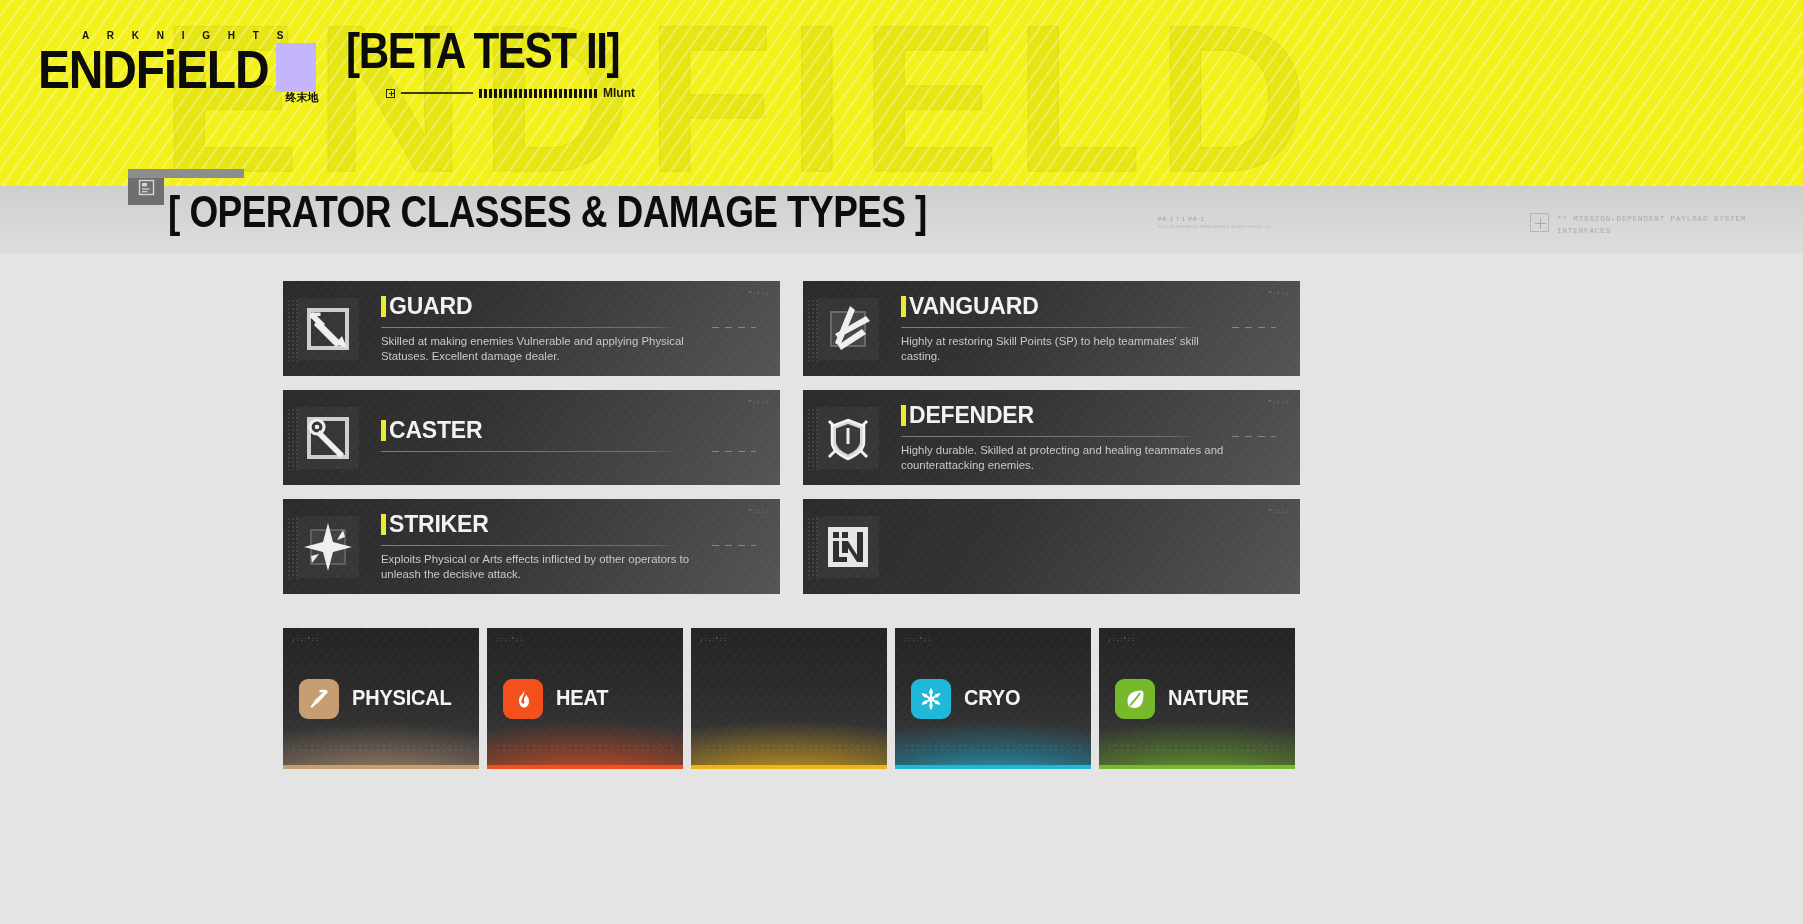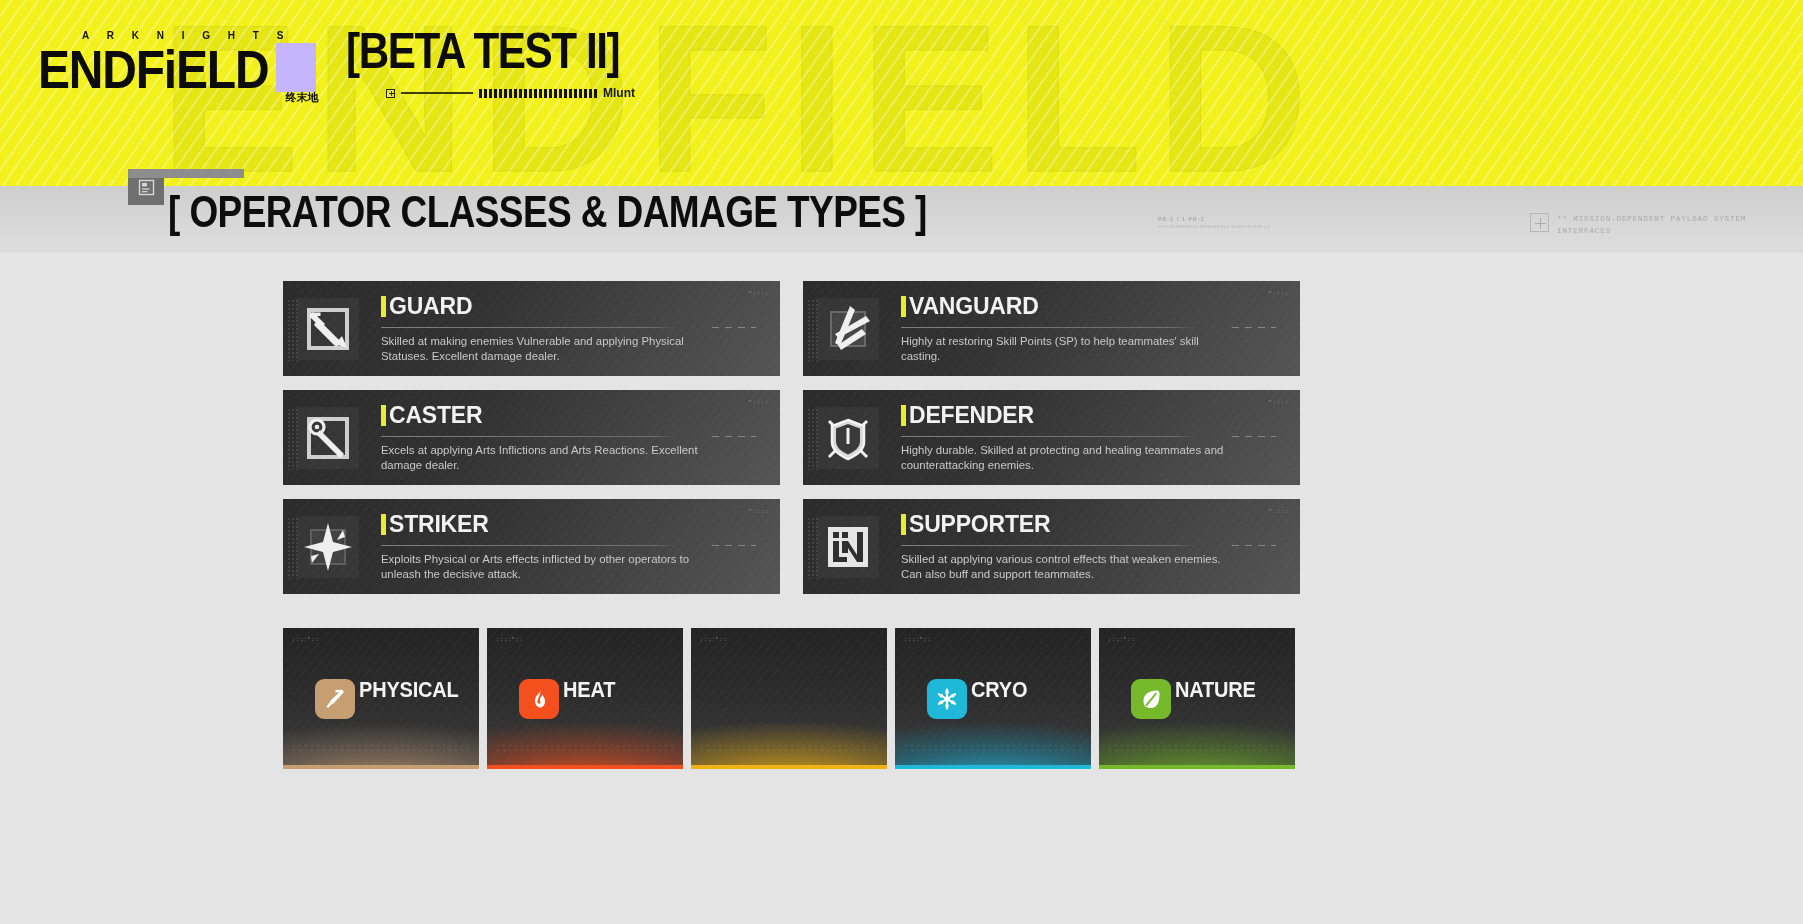--- a/index.html
+++ b/index.html
@@ -207,21 +207,21 @@
   }
   .dcard-glow{
     position:absolute; left:0; right:0; bottom:0; height:86px;
   }
   .dcard-underline{ position:absolute; left:0; right:0; bottom:0; height:4px; }
   .dcard-corner{
     position:absolute; left:9px; top:8px; z-index:3;
     font-size:5.5px; letter-spacing:.6px; color:rgba(255,255,255,.4);
     font-family:"Liberation Mono", monospace;
   }
-  .dcard-row{ display:flex; align-items:flex-start; gap:4px; padding-left:32px; position:relative; z-index:3; width:100%;}
+  .dcard-row{ display:flex; align-items:center; gap:13px; padding-left:16px; position:relative; z-index:3; width:100%;}
   .dicon{
     width:40px; height:40px; border-radius:9px; flex:none;
     display:flex; align-items:center; justify-content:center;
   }
   .dlabel{ font-size:20px; font-weight:800; color:#f4f4f4; letter-spacing:-.2px;
            transform:scaleY(1.07); transform-origin:left center; white-space:nowrap;}
   .dcard-dots{
     position:absolute; left:8px; right:8px; bottom:16px; height:10px; z-index:2;
     background-image: radial-gradient(circle, rgba(255,255,255,.22) .7px, transparent .8px);
     background-size: 6px 5px; opacity:.5;
@@ -344,21 +344,20 @@
           <circle cx="15" cy="15" r="2.3" fill="#efefef"></circle>
           <path d="M18 18 L42 42 L38 46 L14 22 Z" fill="#efefef"></path>
         </svg>
       </div>
       <div class="cbody">
         <div class="ctitle-row">
           <span class="ctick"></span>
           <span class="ctitle">CASTER</span>
         </div>
         <div class="cdivider"></div>
-        <div class="cdesc">Excels at applying Arts Inflictions and Arts Reactions. Excellent damage dealer.</div>
       </div>
     </div>
 
     <div class="ccard">
       <div class="ccard-stripes"></div>
       <div class="ccard-dots"></div>
       <div class="ccard-corner">"::::</div>
       <div class="cicon">
         <svg width="52" height="52" viewBox="0 0 52 52" aria-hidden="true">
           <g stroke="#efefef" stroke-width="3" stroke-linecap="square">
@@ -412,28 +411,20 @@
         <svg width="52" height="52" viewBox="0 0 52 52" aria-hidden="true">
           <rect x="6" y="6" width="40" height="40" fill="#e6e6e6"></rect>
           <g fill="#2f2f2f">
             <rect x="11" y="11" width="6" height="6"></rect>
             <rect x="11" y="20" width="6" height="21"></rect>
             <rect x="11" y="36" width="14" height="5"></rect>
             <rect x="20" y="11" width="6" height="6"></rect>
             <path d="M20 20 L26 20 L35 34 L35 11 L41 11 L41 41 L35 41 L26 27 L26 32 L20 32 Z"></path>
           </g>
         </svg>
-      </div>
-      <div class="cbody">
-        <div class="ctitle-row">
-          <span class="ctick"></span>
-          <span class="ctitle">SUPPORTER</span>
-        </div>
-        <div class="cdivider"></div>
-        <div class="cdesc">Skilled at applying various control effects that weaken enemies. Can also buff and support teammates.</div>
       </div>
     </div>
   </div>
 
   <div class="damage">
 
     <div class="dcard">
       <div class="dcard-stripes"></div>
       <div class="dcard-glow" style="background: radial-gradient(ellipse 150% 100% at 50% 118%, rgba(199,157,114,.80) 0%, rgba(154,128,104,.42) 42%, rgba(0,0,0,0) 72%);"></div>
       <div class="dcard-dots"></div>

